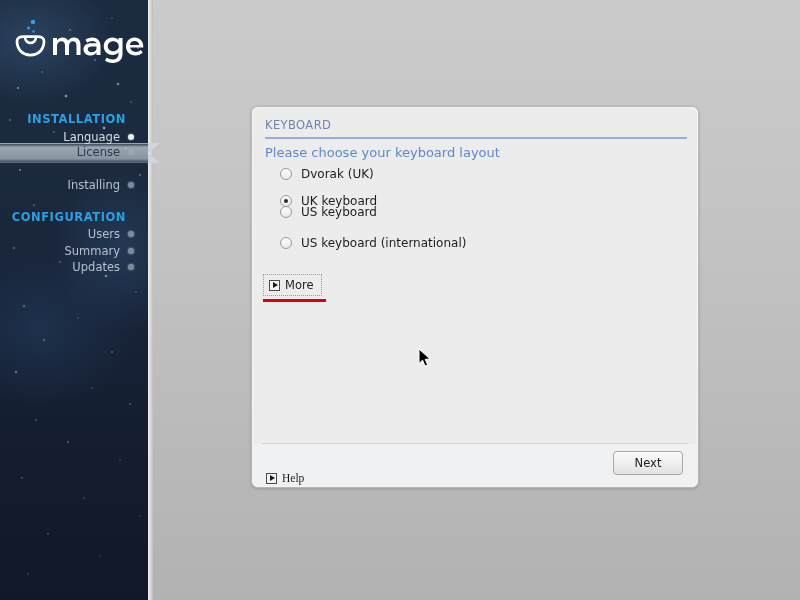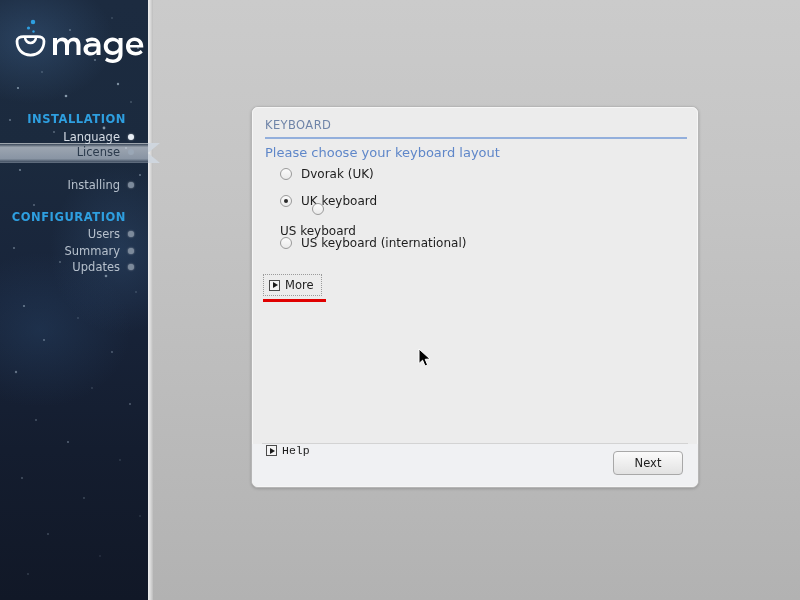--- a/index.html
+++ b/index.html
@@ -246,28 +246,28 @@
   #dlg-footer {
     position: absolute;
     left: 0; right: 0;
     top: 337px;
     bottom: 1px;
     background: #f0f1f3;
     border-radius: 0 0 6px 6px;
   }
   #help-btn {
     position: absolute;
-    left: 14px; top: 0;
+    left: 14px; top: 28px;
     display: inline-flex;
     align-items: center;
     gap: 5px;
     background: transparent;
     border: none;
     padding: 0;
-    font-family: Liberation Mono, monospace;
+    font-family: Liberation Serif, serif;
     font-size: 11.5px;
     color: #1d1d1d;
     cursor: pointer;
   }
   #next-btn {
     position: absolute;
     right: 15px; top: 7px;
     width: 70px; height: 24px;
     border: 1px solid #a8a8a8;
     border-radius: 4px;
@@ -425,21 +425,21 @@
     <div id="dlg-prompt" style="left:13px;">Please choose your keyboard layout</div>
 
     <div class="radio-row" style="top:58px;">
       <span class="radio"></span>
       <span class="radio-label">Dvorak (UK)</span>
     </div>
     <div class="radio-row" style="top:85px;">
       <span class="radio checked"></span>
       <span class="radio-label">UK keyboard</span>
     </div>
-    <div class="radio-row" style="top:96px;flex-direction:column;">
+    <div class="radio-row" style="top:96px;">
       <span class="radio"></span>
       <span class="radio-label">US keyboard</span>
     </div>
     <div class="radio-row" style="top:127px;">
       <span class="radio"></span>
       <span class="radio-label">US keyboard (international)</span>
     </div>
 
     <div id="more-wrap">
       <button id="more-btn">

